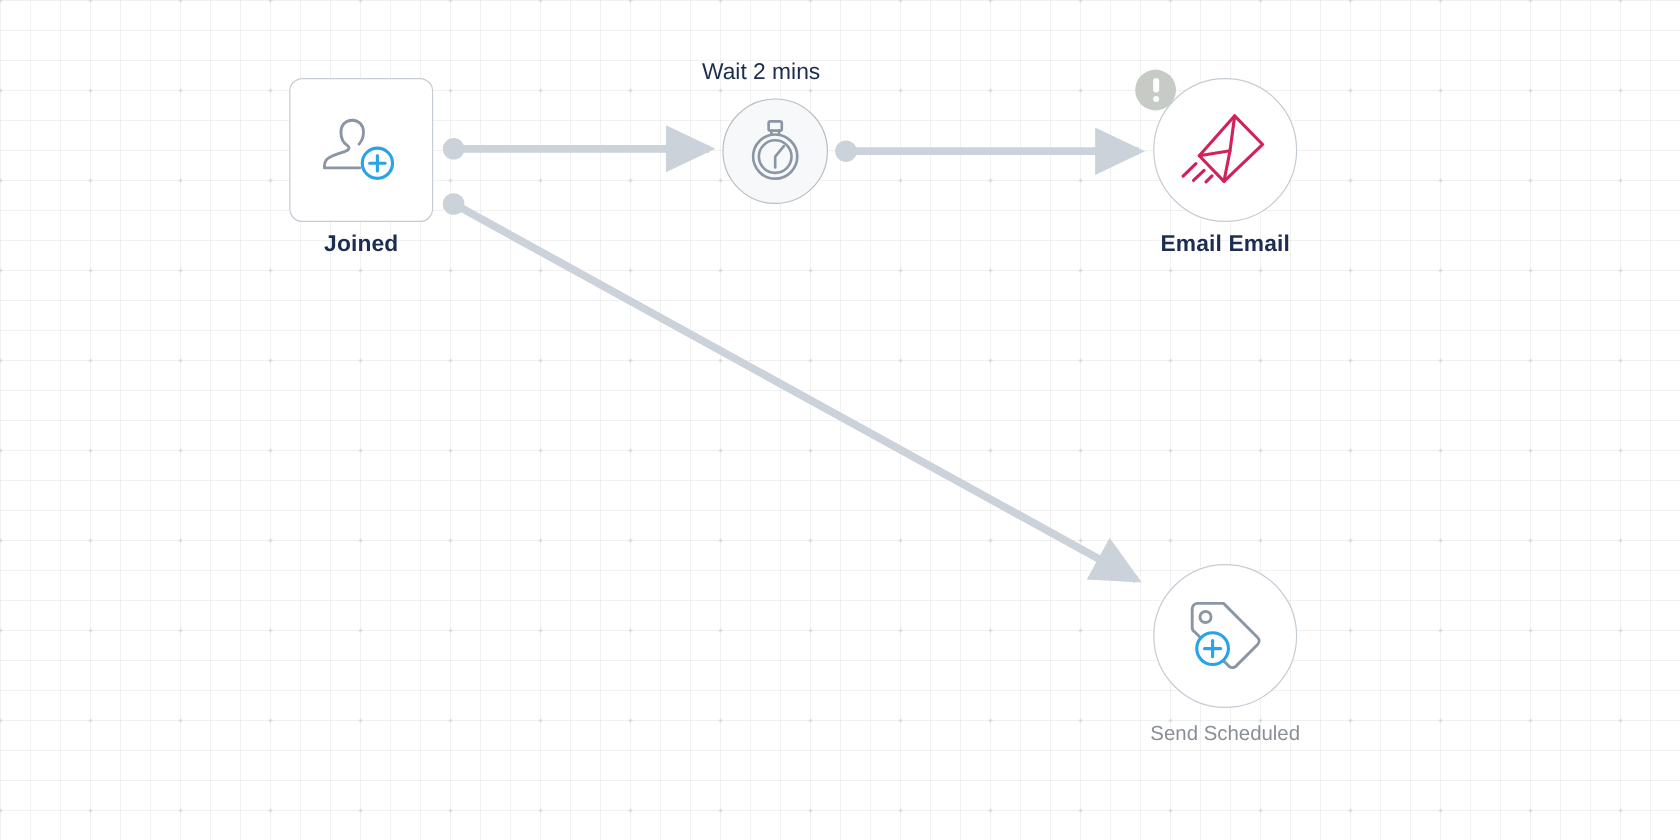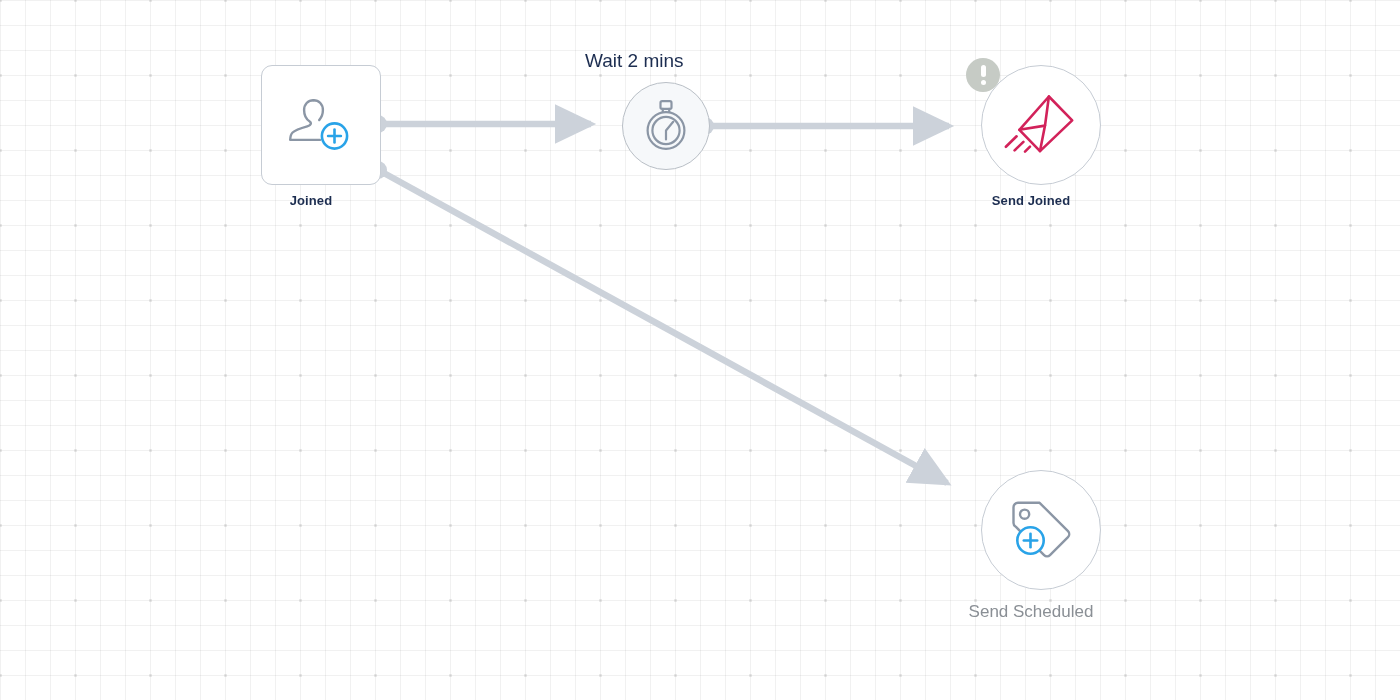--- a/index.html
+++ b/index.html
@@ -41,21 +41,20 @@
   #edges {
     position: absolute;
     left: 0; top: 0;
     width: 1400px;
     height: 700px;
     pointer-events: none;
   }
 
   .node {
     position: absolute;
-    padding-left: 20px;
   }
 
   
   .node-square {
     width: 120px;
     height: 120px;
     border: 1.5px solid #c6ccd4;
     border-radius: 11px;
     background: #ffffff;
     box-sizing: border-box;
@@ -90,21 +89,21 @@
   }
 
   .labels {
     position: absolute;
     text-align: center;
     width: 300px;
     left: 50%;
     transform: translateX(-50%);
   }
   .label-title {
-    font-size: 13px;
+    font-size: 19px;
     font-weight: bold;
     color: #1c2d50;
     letter-spacing: 0.1px;
     white-space: nowrap;
   }
   .label-sub {
     font-size: 17px;
     font-weight: normal;
     color: #8a8f95;
     margin-top: 4px;
@@ -233,21 +232,21 @@
           <path d="M44.9 6.5 L68.2 30.4 L36.0 61.1 L15.4 39.8 Z"></path>
           <path d="M44.9 6.5 L41.0 35.6 L15.4 39.8"></path>
           <path d="M41.0 35.6 L36.0 61.1"></path>
           <path d="M12.6 46.3 L1.9 56.8"></path>
           <path d="M19.4 51.9 L10.6 60.4"></path>
           <path d="M26.0 56.6 L21.0 61.6"></path>
         </g>
       </svg>
     </div>
     <div class="labels" style="top:128px;">
-      <div class="label-title">Send Joined</div>
+      <div class="label-title">Email Email</div>
     </div>
   </div>
 
   <div class="node" style="left:961px; top:470px;">
     <div class="node-circle plain">
 
       <svg width="66" height="62" viewBox="0 0 66 62">
         <g fill="none" stroke="#8b96a5" stroke-width="2.4" stroke-linecap="round" stroke-linejoin="round">
           <path d="M5.5 8.2 a4.4 4.4 0 0 1 4.4 -4.4
                    L31.6 3.8 L60.0 32.2

